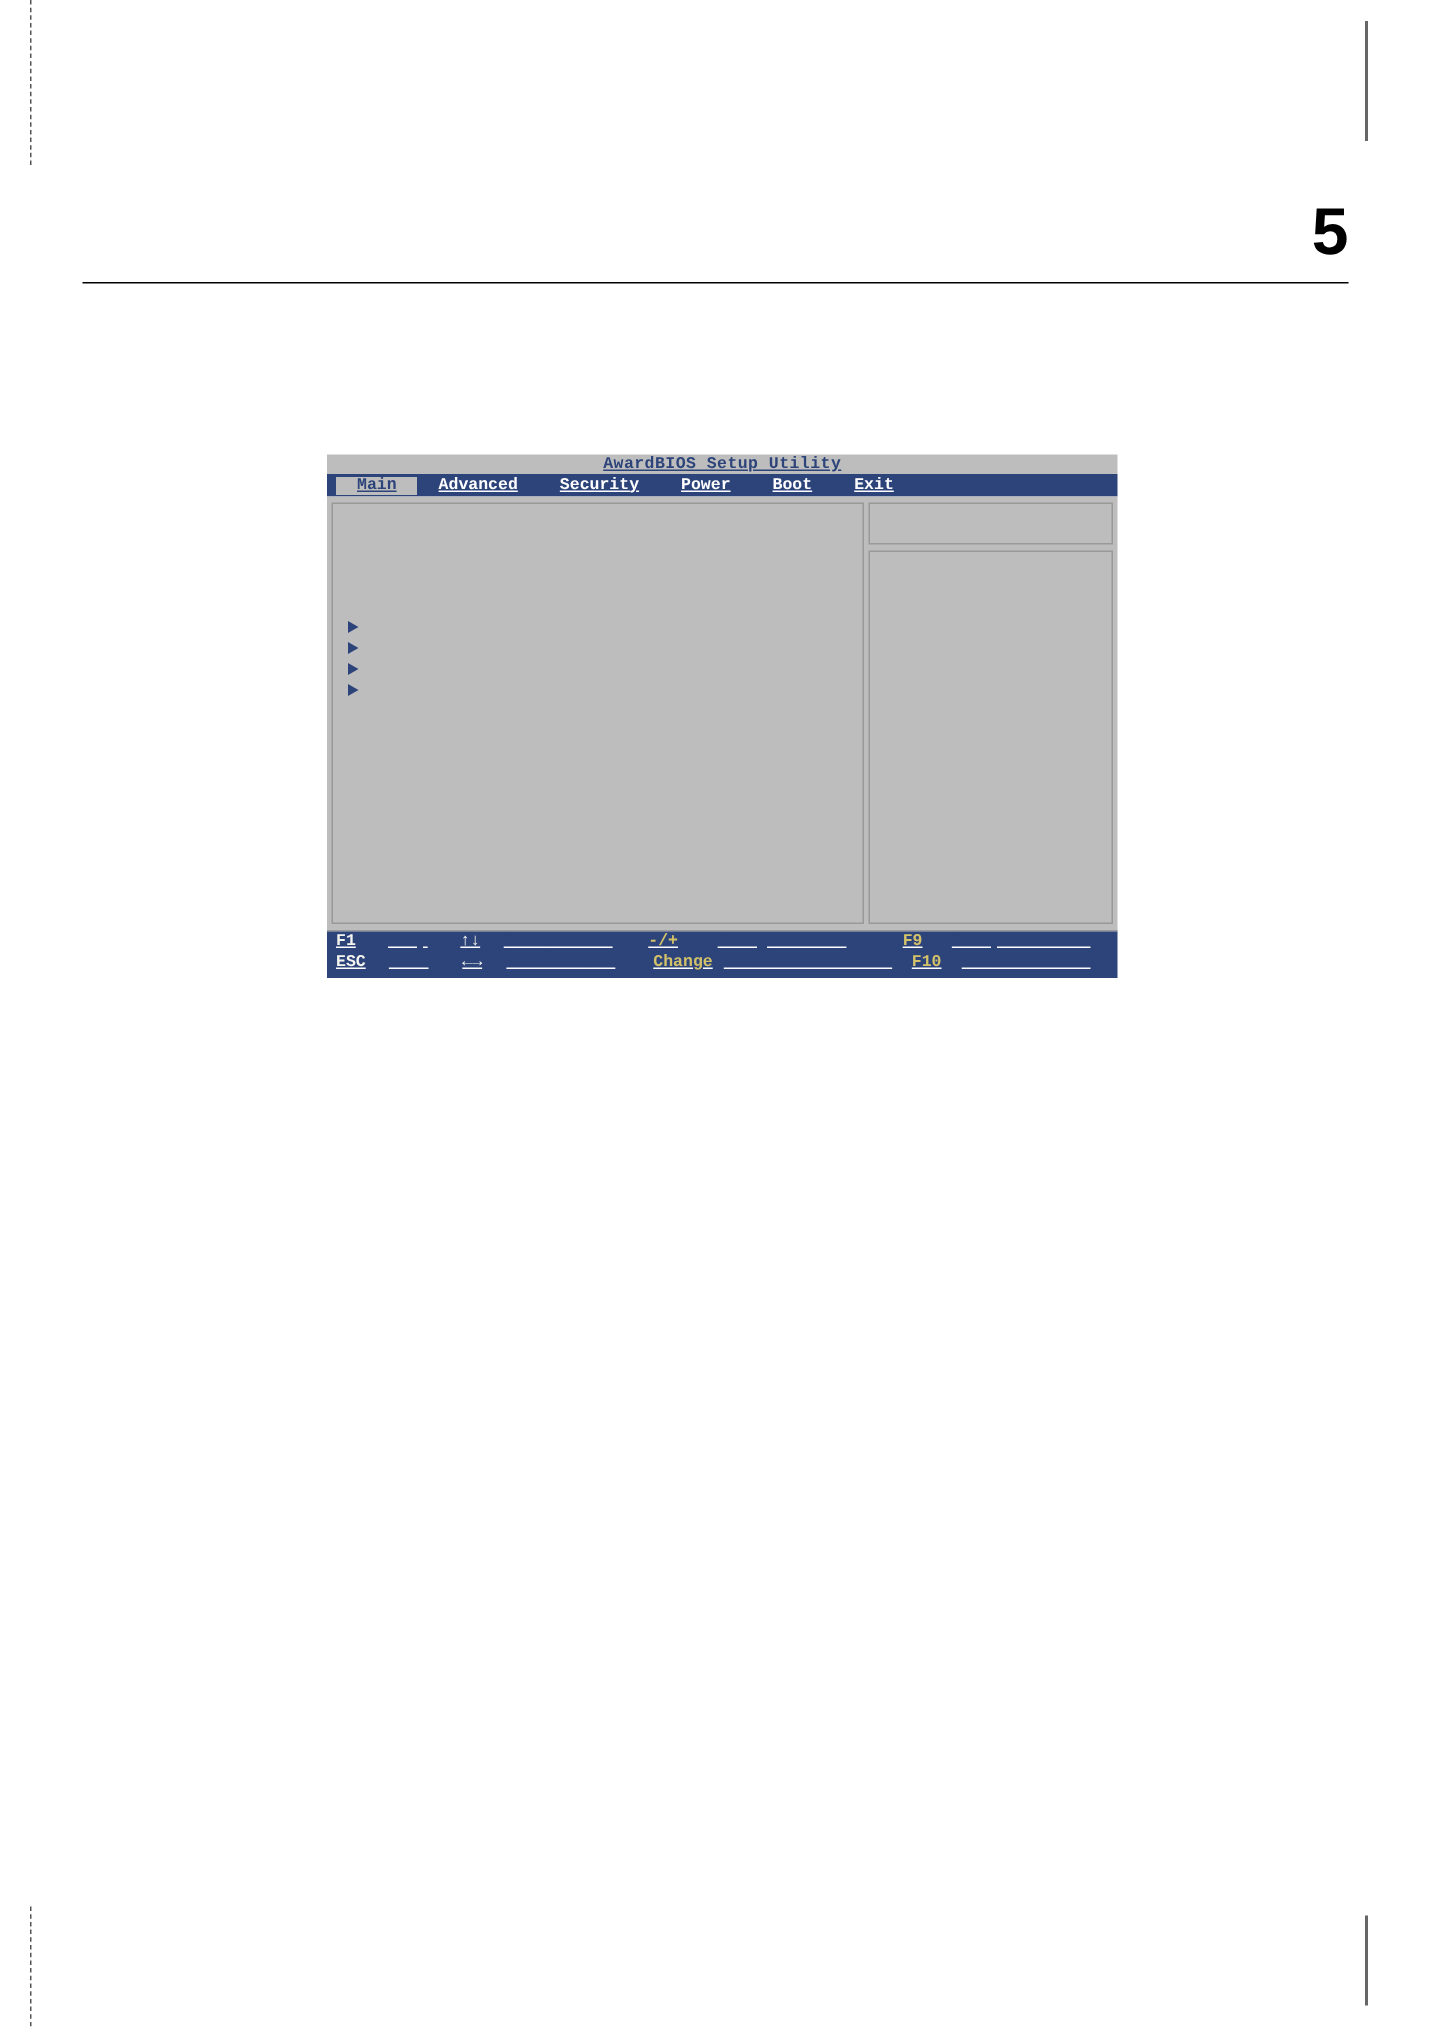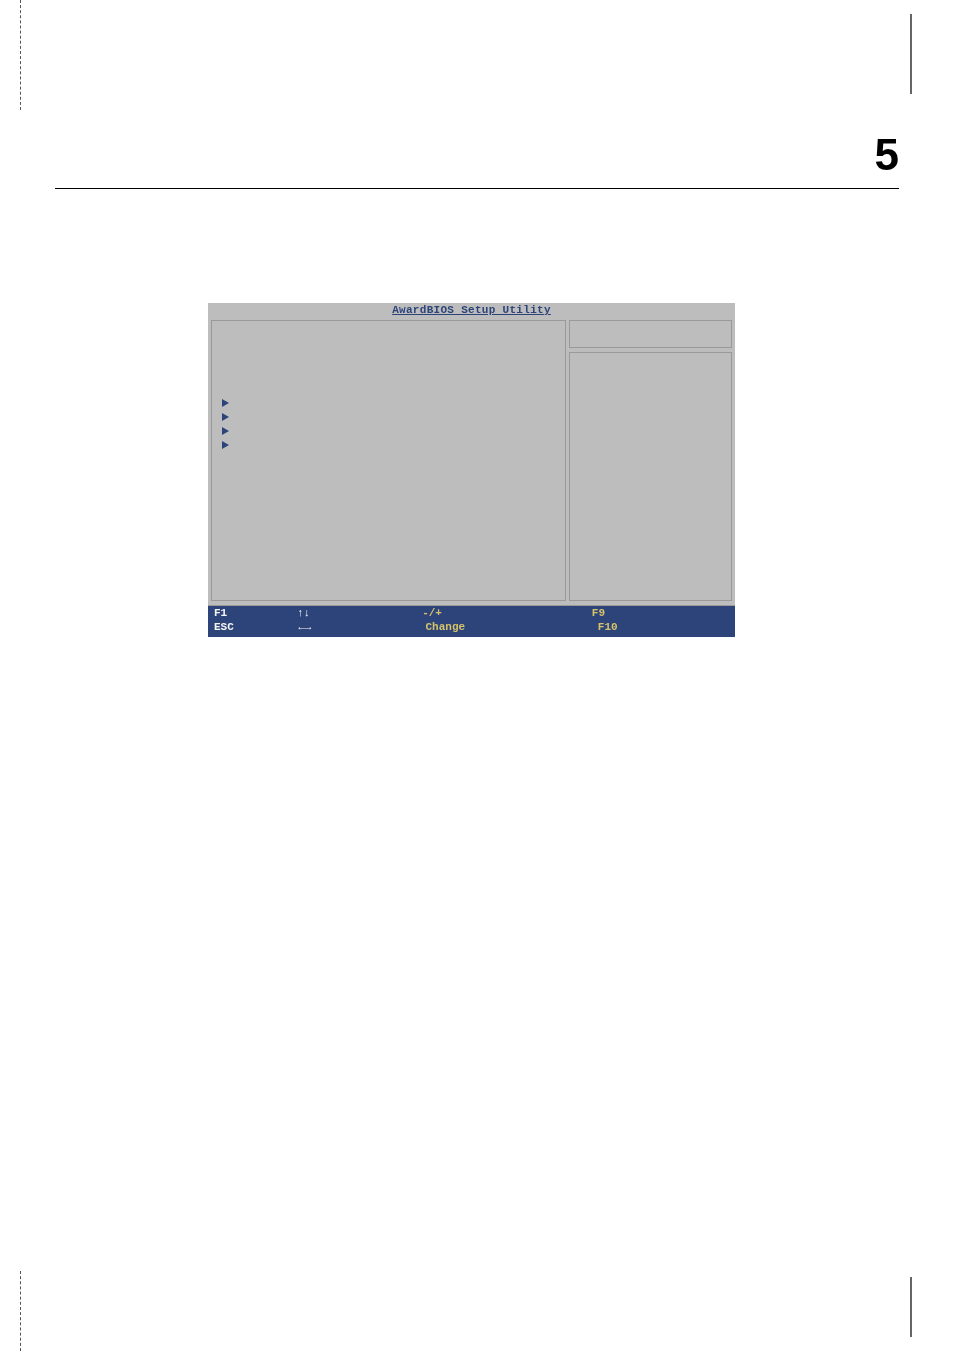--- a/index.html
+++ b/index.html
@@ -55,21 +55,21 @@
   .vbar-right-bottom {
     position: absolute;
     right: 42px;
     bottom: 14px;
     width: 2px;
     height: 60px;
     background: #666;
   }
   .bios-container {
     position: absolute;
-    left: 208px;
+    left: 218px;
     top: 303px;
     width: 527px;
     font-family: "Courier New", monospace;
   }
   .bios-title {
     background: #bdbdbd;
     color: #2d447a;
     text-align: center;
     font-size: 11px;
     font-weight: bold;
@@ -153,35 +153,43 @@
   }
   .flabel {
     color: #2d447a;
     margin-right: 12px;
     font-weight: bold;
   }
   .fgold {
     color: #d4c26a;
     font-weight: bold;
   }
-  .bios-footer-row span.seg { display: inline-block; }
+  .bios-footer-row span.seg { display: inline-block; text-decoration: underline; }
 </style>
 </head>
 <body>
 
 <div class="dashed-left"></div>
 <div class="dashed-left-bottom"></div>
 <div class="vbar-right-top"></div>
 <div class="vbar-right-bottom"></div>
 
 <div class="page-number">5</div>
 <div class="hr-line"></div>
 
 <div class="bios-container">
   <div class="bios-title">AwardBIOS Setup Utility</div>
+  <div class="bios-tabs">
+    <div class="tab active">Main</div>
+    <div class="tab">Advanced</div>
+    <div class="tab">Security</div>
+    <div class="tab">Power</div>
+    <div class="tab">Boot</div>
+    <div class="tab">Exit</div>
+  </div>
   <div class="bios-body">
     <div class="bios-left">
       <div class="tri" style="top:78px"></div>
       <div class="tri" style="top:92px"></div>
       <div class="tri" style="top:106px"></div>
       <div class="tri" style="top:120px"></div>
     </div>
     <div class="bios-right">
       <div class="bios-right-top"></div>
       <div class="bios-right-body"></div>

